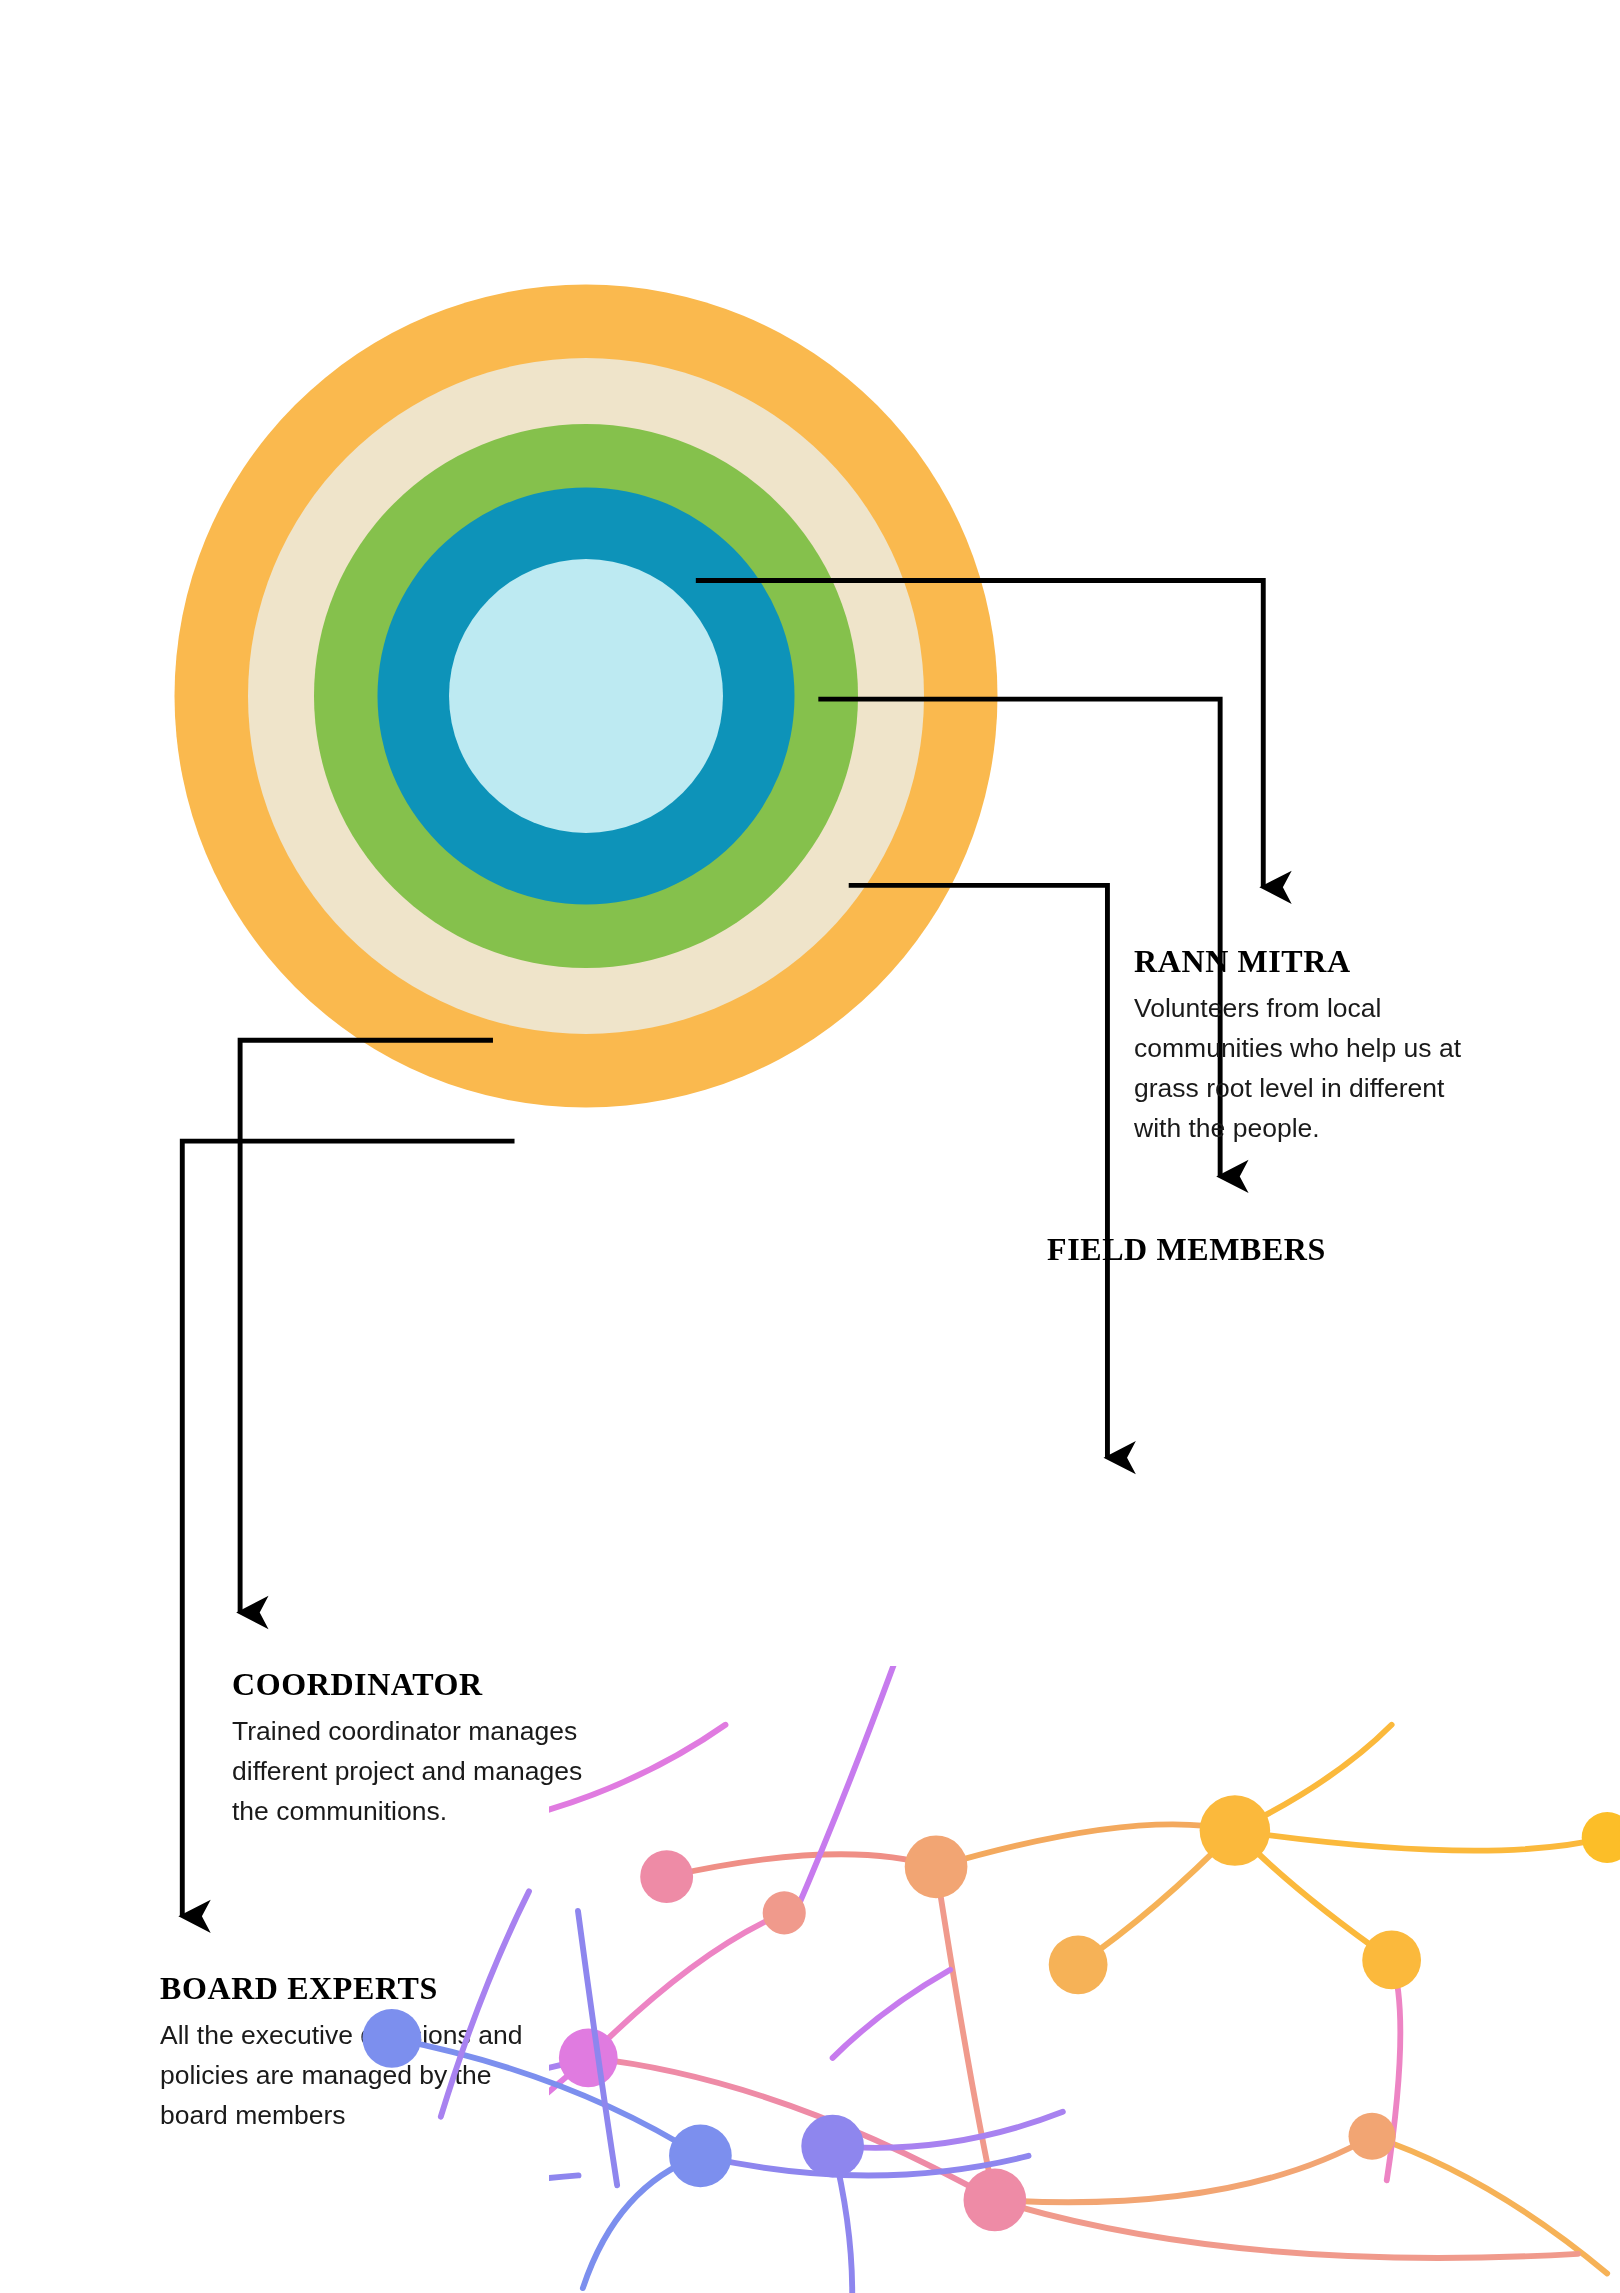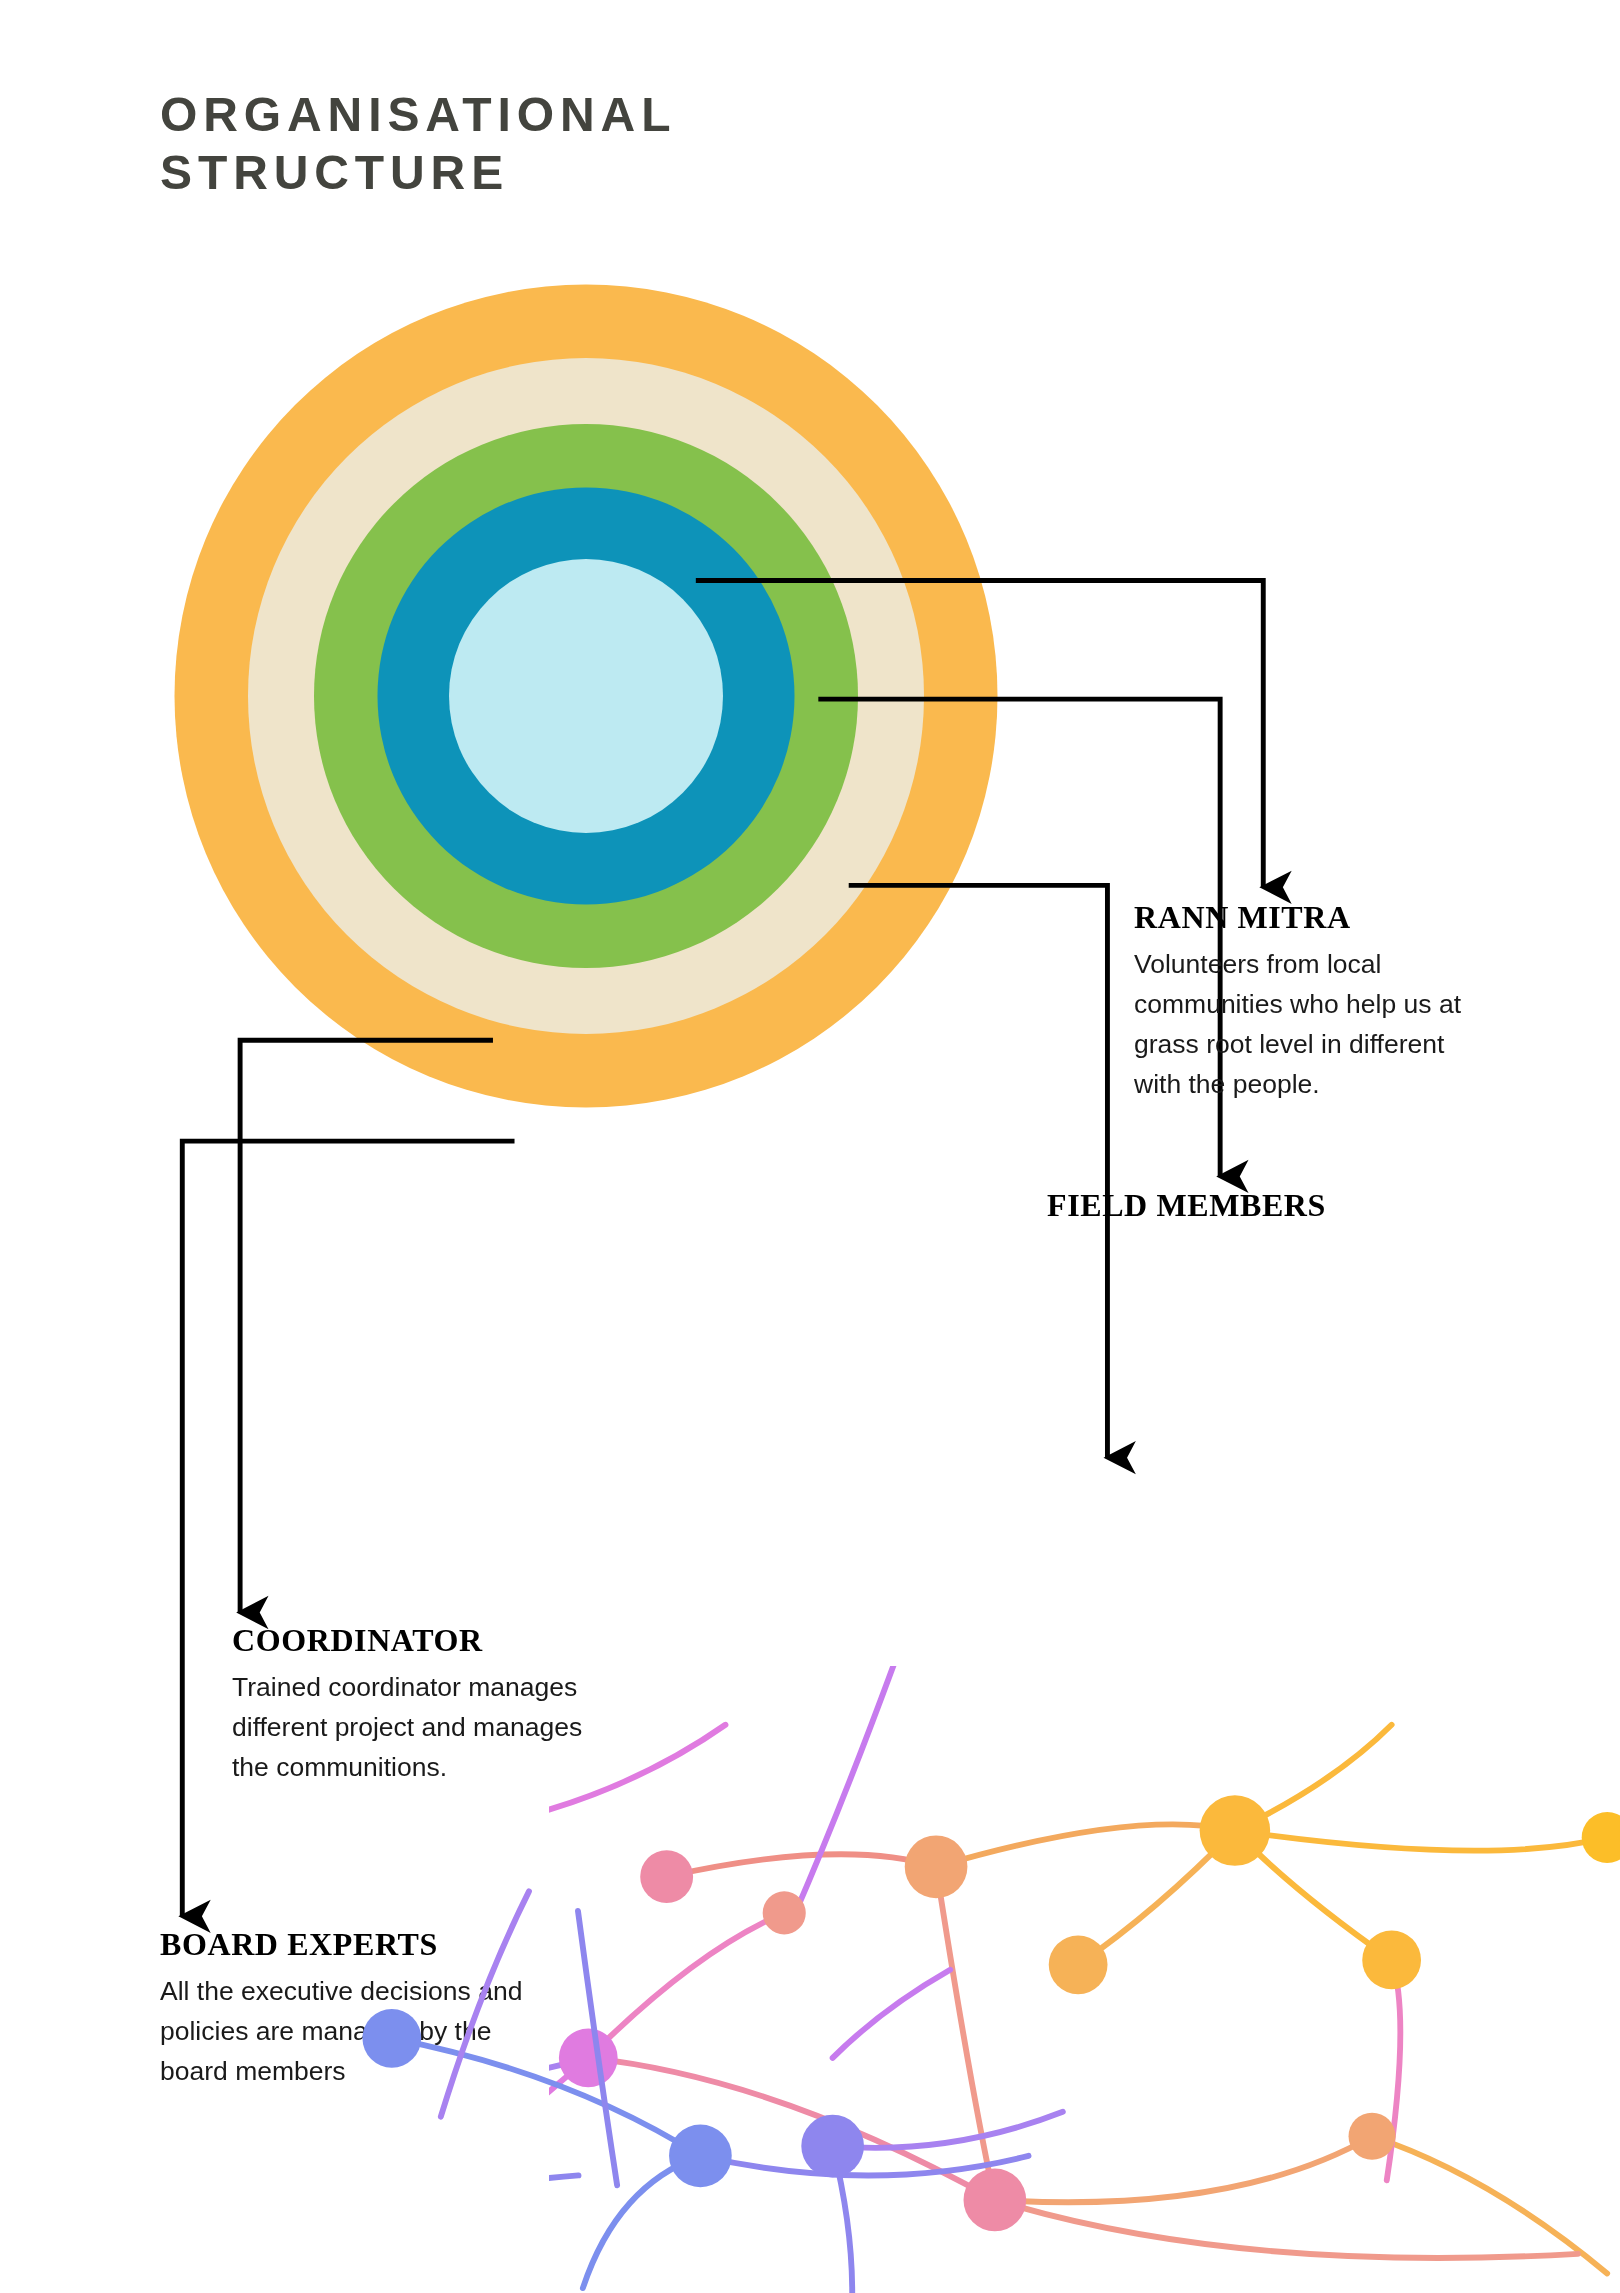--- a/index.html
+++ b/index.html
@@ -51,21 +51,21 @@
   #connectors {
     position: absolute;
     left: 0;
     top: 0;
     width: 1620px;
     height: 2294px;
     pointer-events: none;
   }
 
   
-  .callout { position: absolute; }
+  .callout { position: absolute; margin-top: 44px; }
   .callout-head {
     font-family: "Liberation Serif", serif;
     font-weight: bold;
     font-size: 32px;
     line-height: 1.15;
     letter-spacing: 0.6px;
     color: #000000;
     margin: 0 0 7.8px 0;
     white-space: nowrap;
   }
@@ -92,22 +92,20 @@
     width: 1071px;
     height: 627px;
     pointer-events: none;
   }
 </style>
 </head>
 <body>
 
 <div id="page">
 
-  <div id="page-title">ORGANISATIONAL
-STRUCTURE</div>
 
   <div id="rings">
     <div class="ring" style="width:823px;height:823px;background:#FAB94E;"></div>
     <div class="ring" style="width:676px;height:676px;background:#EFE4CA;"></div>
     <div class="ring" style="width:544px;height:544px;background:#85C14C;"></div>
     <div class="ring" style="width:417px;height:417px;background:#0D93B9;"></div>
     <div class="ring" style="width:274px;height:274px;background:#BDEAF2;"></div>
   </div>
 
   <svg id="connectors" viewBox="0 0 1653 2340">

